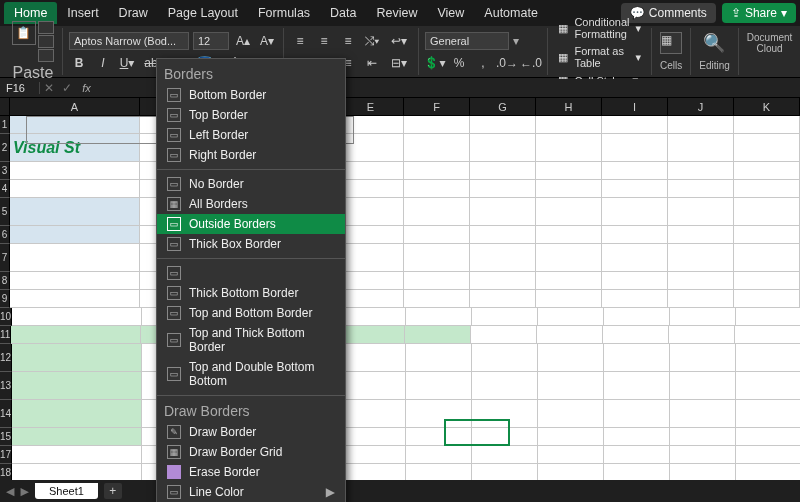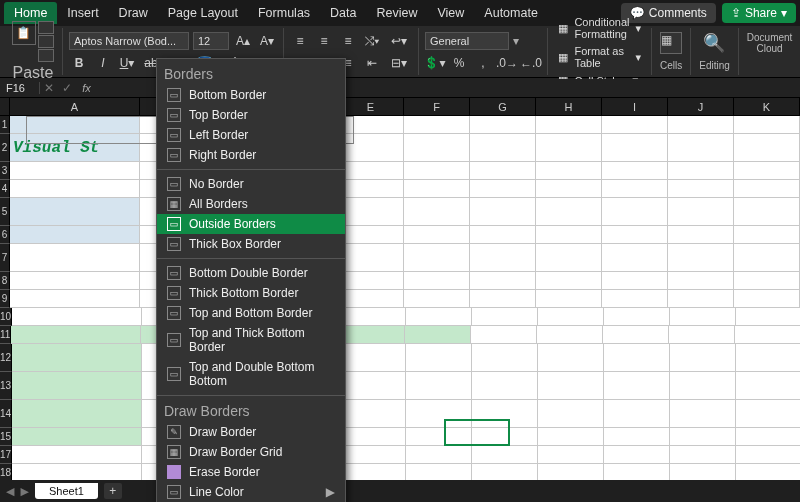--- a/index.html
+++ b/index.html
@@ -44,21 +44,21 @@
 .ch.wide{flex:0 0 130px}
 .rows{display:flex;flex-direction:column}
 .r{display:flex;height:18px}
 .r.tall{height:28px}
 .rh{width:26px;background:#1f1f1f;color:#ccc;font-size:10px;text-align:center;line-height:18px;border-right:1px solid #000;border-bottom:1px solid #555}
 .r.tall .rh{line-height:28px}
 .cell{flex:0 0 66px;border-right:1px solid #c8c8c8;border-bottom:1px solid #c8c8c8;background:#fff;font-size:11px;padding:0 3px;display:flex;align-items:center}
 .cell.wide{flex:0 0 130px}
 .fill-blue{background:#d6e4ef}
 .fill-green{background:#c4e8cb}
-.title-cell{color:#0f8b46;font-weight:bold;font-style:italic;font-size:16px;font-family:Liberation Mono, monospace}
+.title-cell{color:#0f8b46;font-weight:bold;font-style:italic;font-size:16px;font-family:Liberation Sans, sans-serif}
 .selbox{position:absolute;border:2px solid #0f8b46;pointer-events:none}
 .dropdown{position:absolute;left:156px;top:58px;width:190px;background:#333;border:1px solid #555;box-shadow:2px 2px 8px rgba(0,0,0,0.6);padding:4px 0;z-index:50}
 .dd-head{padding:3px 7px;font-size:14px;color:#aaa}
 .dd-item{display:flex;align-items:center;gap:8px;padding:3px 10px;font-size:12px;color:#eee;cursor:pointer}
 .dd-item.hover{background:#0f8b46;color:#fff}
 .dd-sep{height:1px;background:#555;margin:4px 0}
 .dd-icon{width:14px;height:14px;border:1px solid #888;display:flex;align-items:center;justify-content:center;font-size:9px;color:#bbb;flex-shrink:0}
 .dd-item .sub{margin-left:auto;color:#aaa}
 .sheettabs{position:absolute;bottom:0;left:0;right:0;height:22px;background:#1f1f1f;display:flex;align-items:center;padding:0 6px;gap:6px}
 .stnav{color:#777;font-size:11px}
@@ -491,21 +491,20 @@
       <span class="dd-icon" style="border-color:#fff;color:#fff">▭</span>
       <span>Outside Borders</span>
     </div>
   <div class="dd-item">
       <span class="dd-icon">▭</span>
       <span>Thick Box Border</span>
     </div>
   <div class="dd-sep"></div>
   <div class="dd-item">
       <span class="dd-icon">▭</span>
-      <span>Bottom Double Border</span>
     </div>
   <div class="dd-item">
       <span class="dd-icon">▭</span>
       <span>Thick Bottom Border</span>
     </div>
   <div class="dd-item">
       <span class="dd-icon">▭</span>
       <span>Top and Bottom Border</span>
     </div>
   <div class="dd-item">

